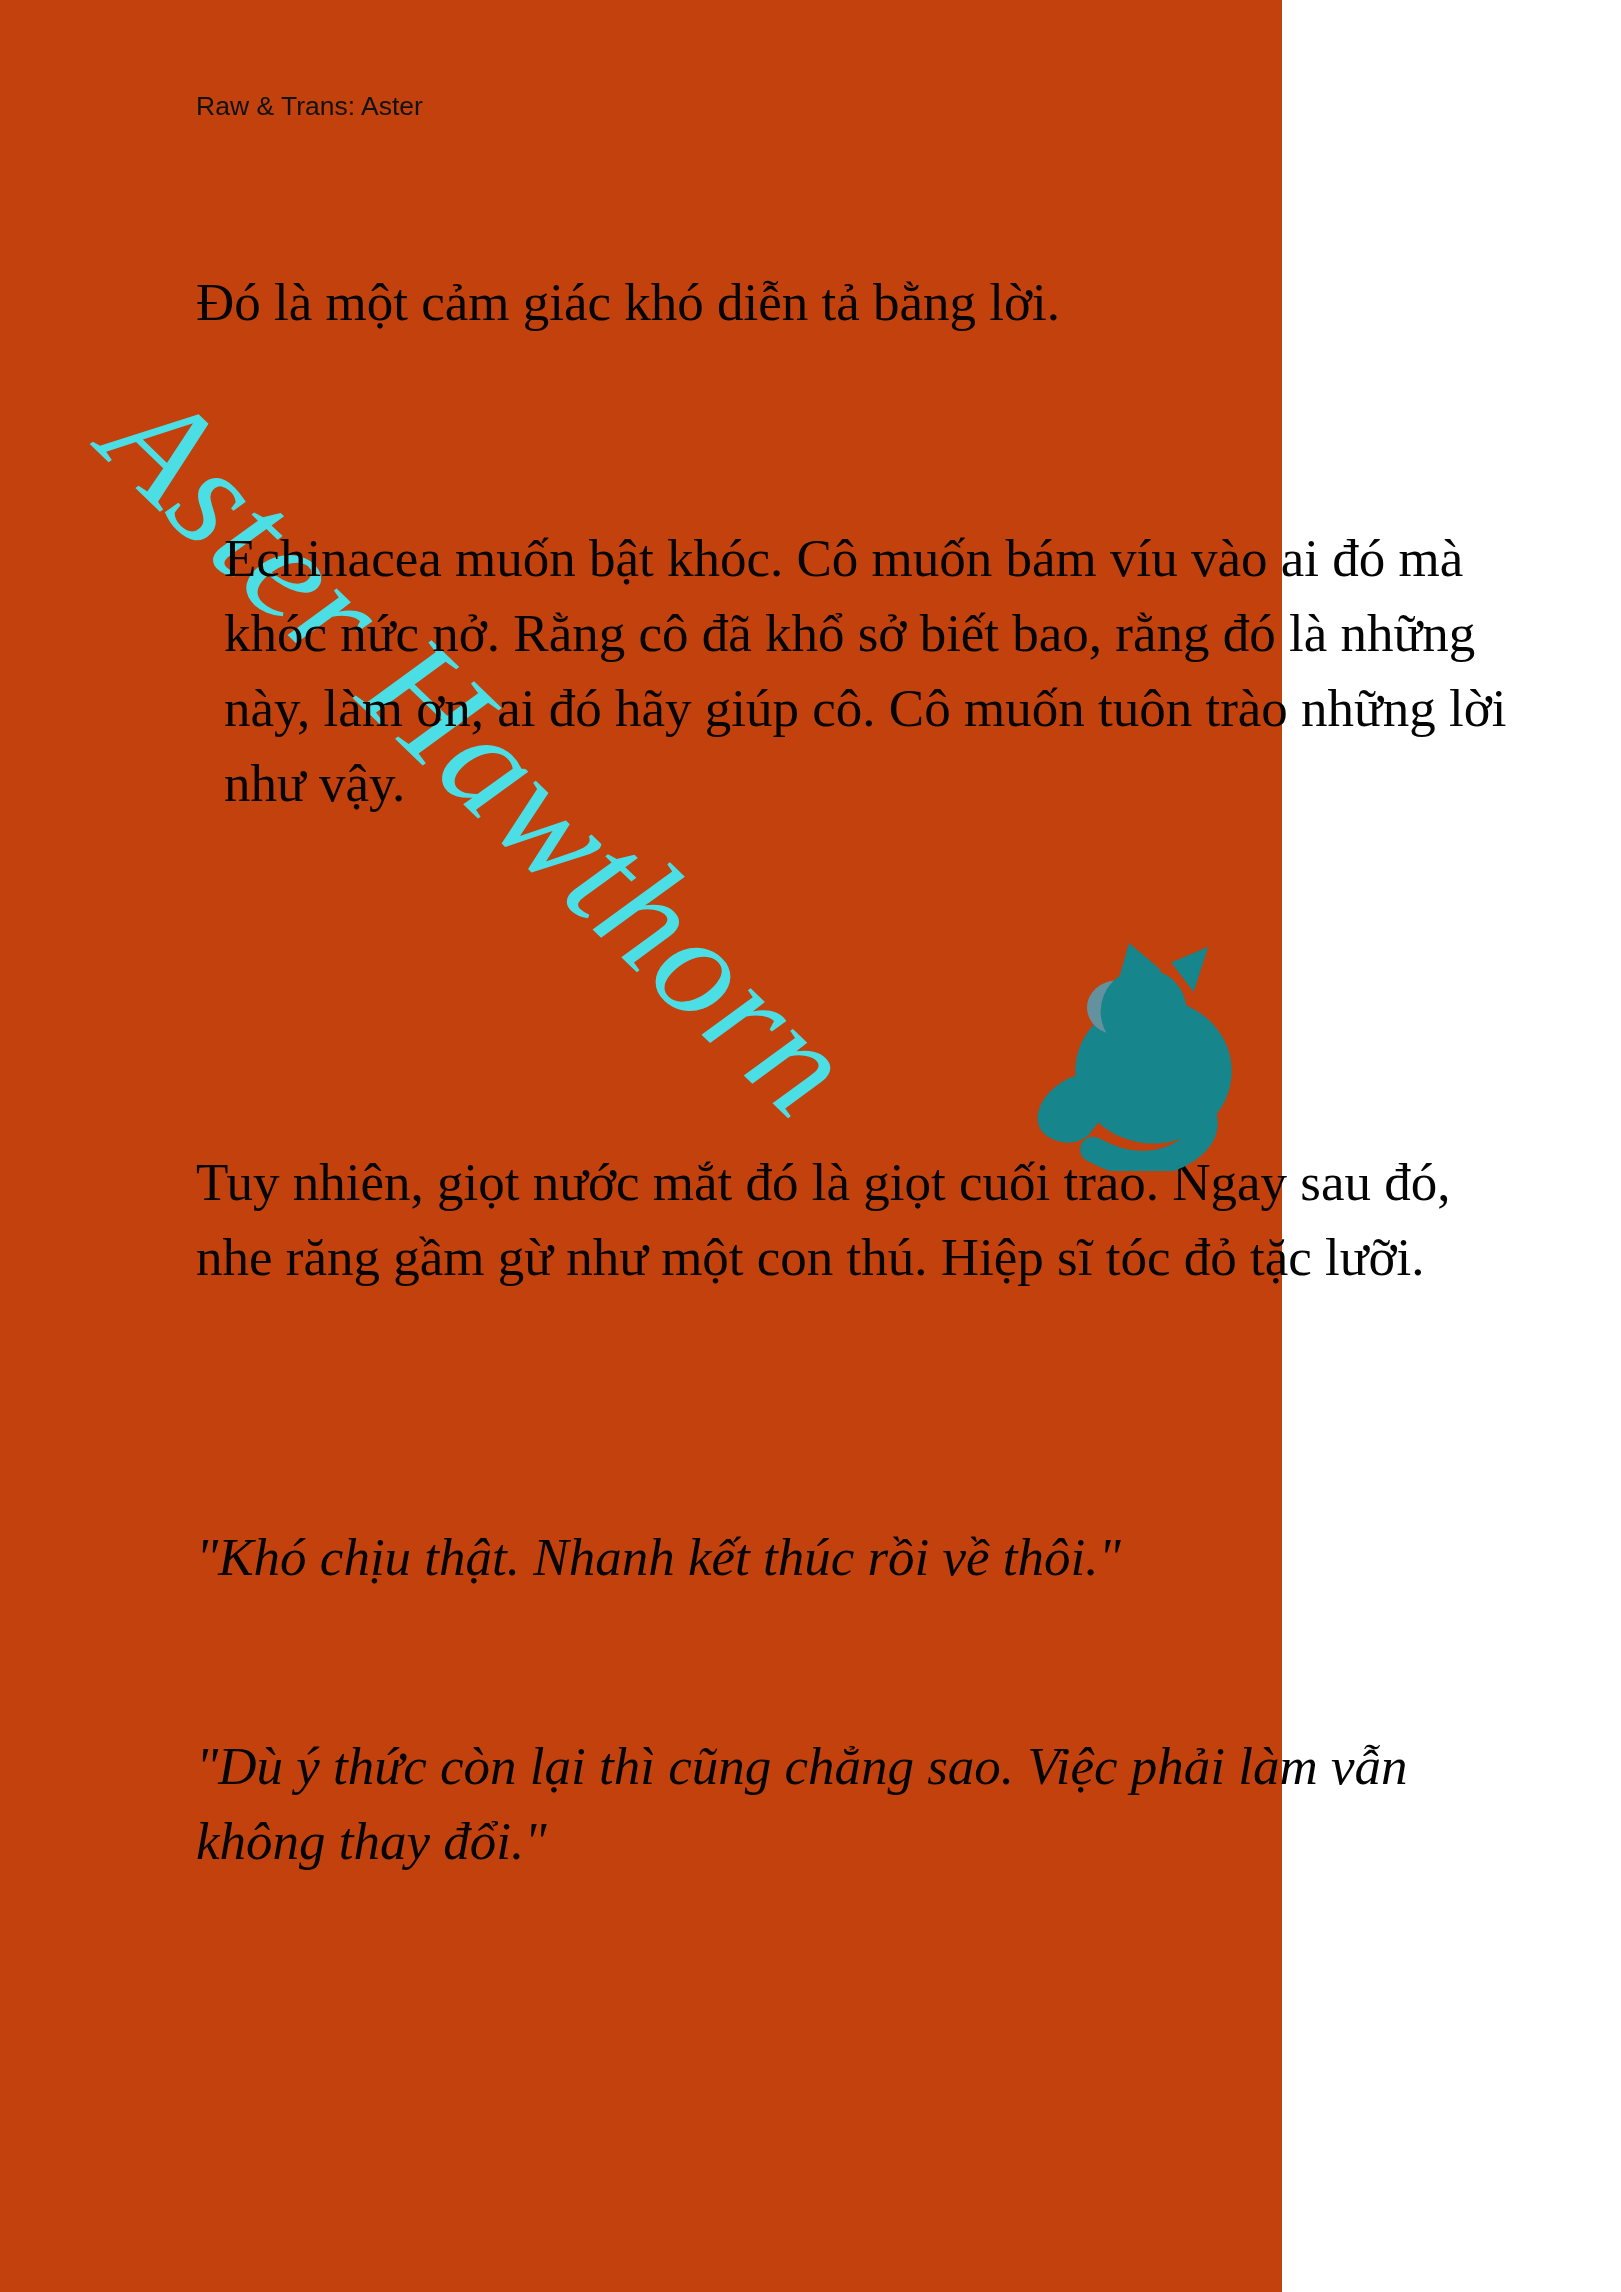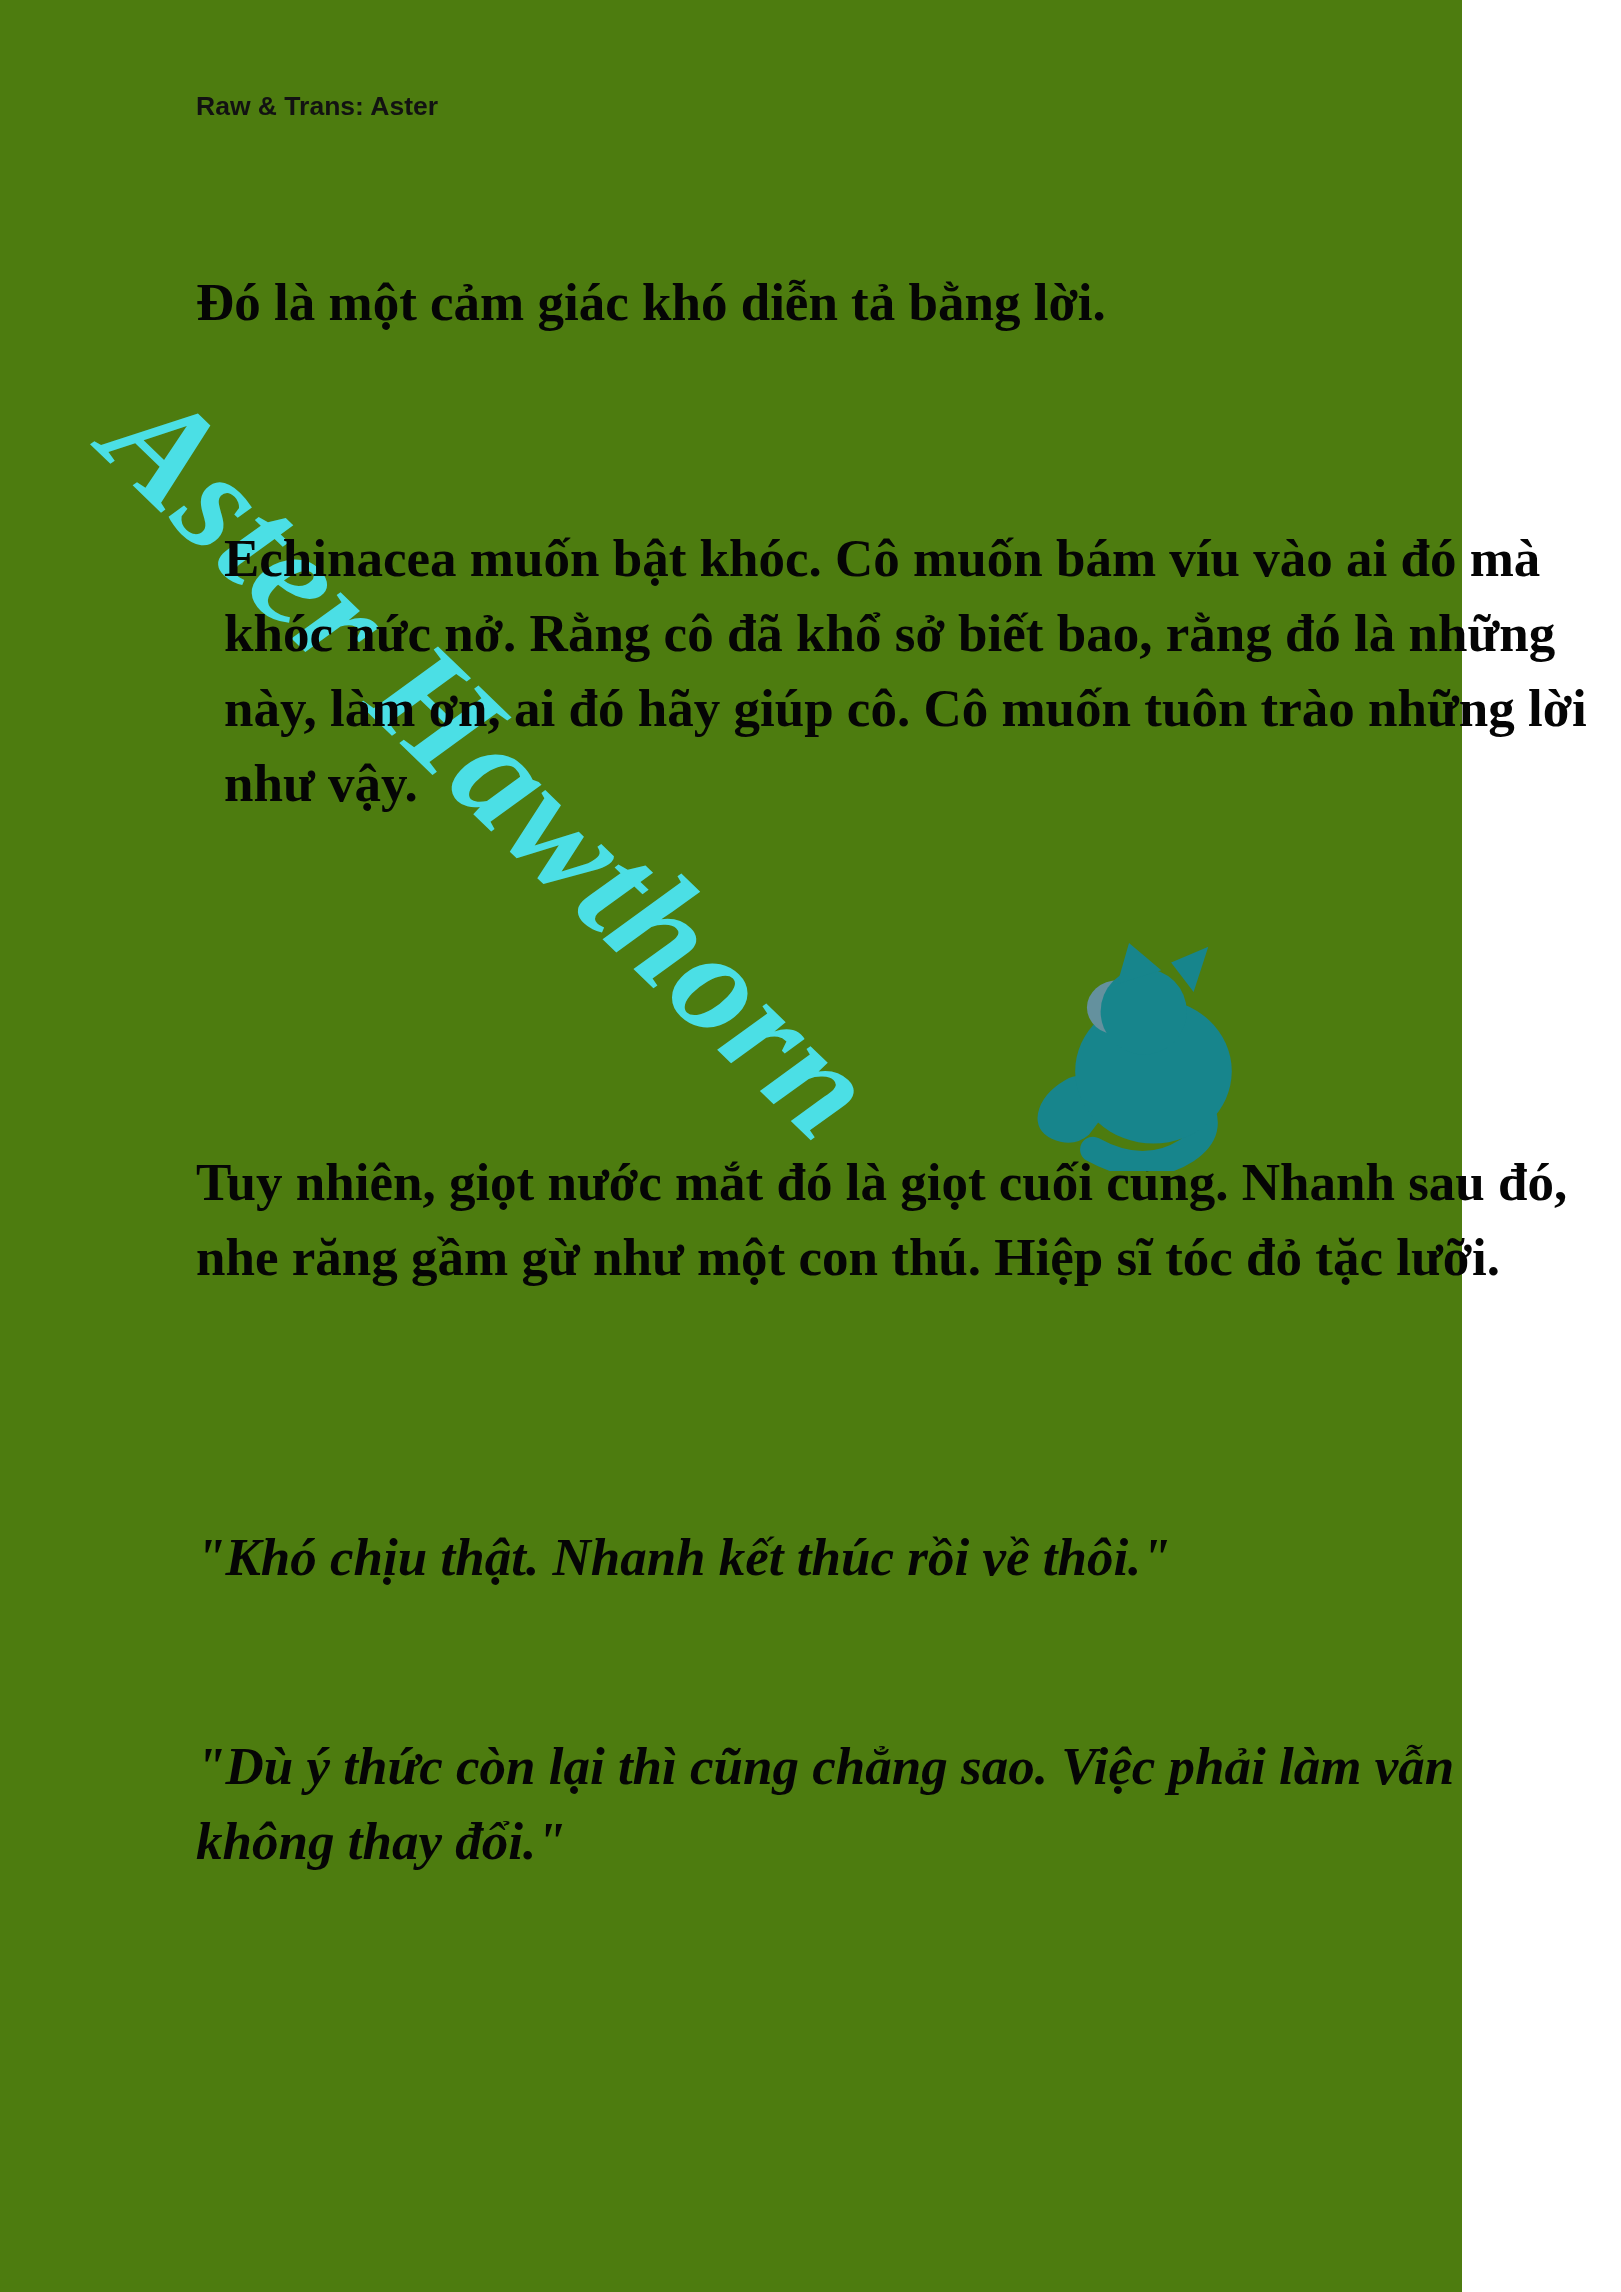--- a/index.html
+++ b/index.html
@@ -4,21 +4,21 @@
 <style>
   html,body{margin:0;padding:0;}
   body{
     width:1621px;height:2293px;
     background:#ffffff;
     position:relative;
     overflow:hidden;
     font-family:"Liberation Serif","DejaVu Serif",serif;
     color:#050505;
   }
-  .page{position:absolute;inset:0;width:1462px;height:2293px;background:#4d7c0f;font-weight:bold;}
+  .page{position:absolute;inset:0;width:1282px;height:2293px;background:#c2410c;}
   .credits{
     position:absolute;left:196px;top:90px;
     font-family:"Liberation Sans","DejaVu Sans",sans-serif;
     font-size:26.5px;line-height:33px;color:#121212;
     z-index:2;white-space:nowrap;
   }
   .watermark{
     position:absolute;left:181px;top:361px;
     font-family:"Liberation Serif","DejaVu Serif",serif;
     font-style:italic;
@@ -61,21 +61,21 @@
   </div>
 
   <div class="para p2">
     <div class="line">Echinacea muốn bật khóc. Cô muốn bám víu vào ai đó mà</div>
     <div class="line">khóc nức nở. Rằng cô đã khổ sở biết bao, rằng đó là những</div>
     <div class="line">này, làm ơn, ai đó hãy giúp cô. Cô muốn tuôn trào những lời</div>
     <div class="line">như vậy.</div>
   </div>
 
   <div class="para p3">
-    <div class="line">Tuy nhiên, giọt nước mắt đó là giọt cuối cùng. Nhanh sau đó,</div>
+    <div class="line">Tuy nhiên, giọt nước mắt đó là giọt cuối trào. Ngay sau đó,</div>
     <div class="line">nhe răng gầm gừ như một con thú. Hiệp sĩ tóc đỏ tặc lưỡi.</div>
   </div>
 
   <div class="para italic q1">
     <div class="line">"Khó chịu thật. Nhanh kết thúc rồi về thôi."</div>
   </div>
 
   <div class="para italic q2">
     <div class="line">"Dù ý thức còn lại thì cũng chẳng sao. Việc phải làm vẫn</div>
     <div class="line">không thay đổi."</div>

